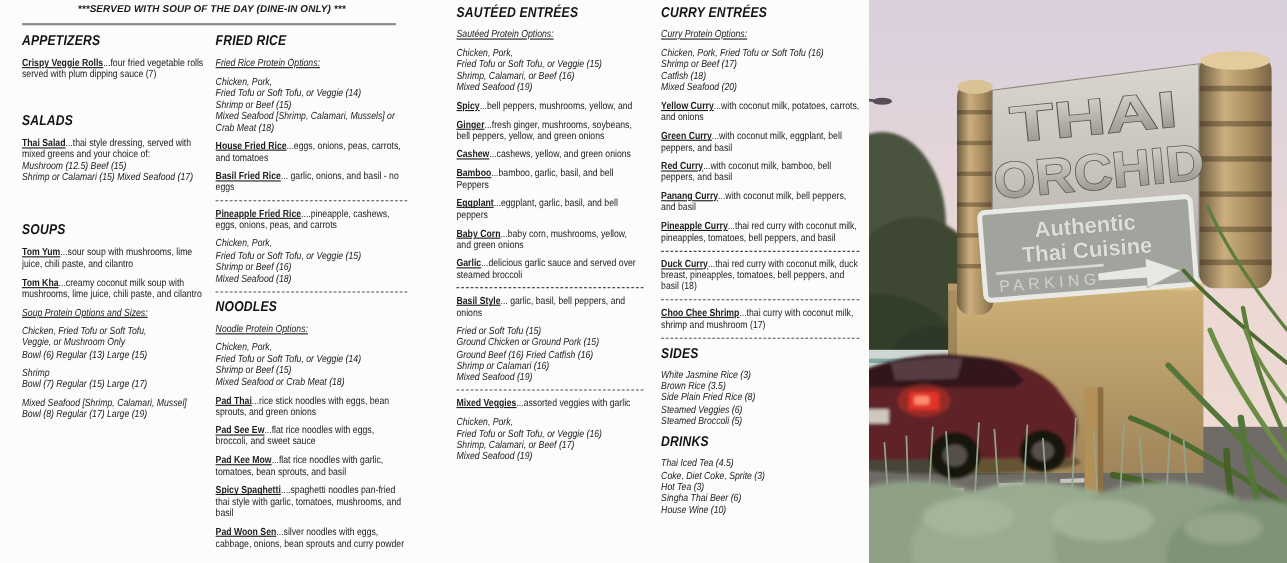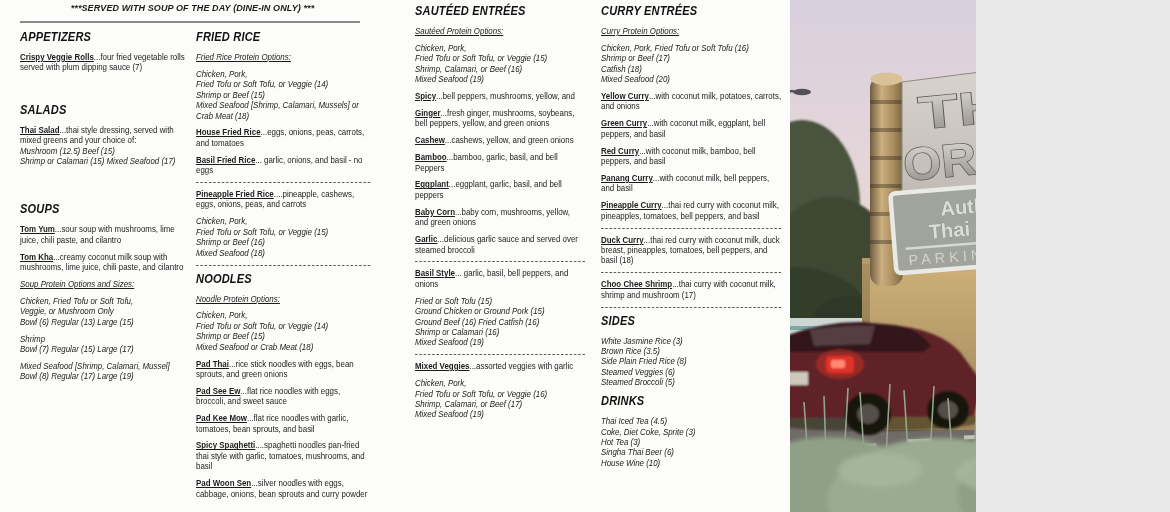--- a/index.html
+++ b/index.html
@@ -1,16 +1,16 @@
 <!DOCTYPE html>
 <html><head>
 <meta charset="utf-8">
 <style>
   html,body{margin:0;padding:0;background:#e9e9e9;}
-  .stage{position:relative;width:976px;height:512px;overflow:hidden;background:#fdfdfb;
+  .stage{position:relative;width:1170px;height:512px;overflow:hidden;background:#fdfdfb;
          font-family:"Liberation Sans",sans-serif;color:#1b1b1b;}
   
   .menu{position:absolute;left:0;top:0;width:790px;height:512px;background:#fcfcfa;}
   .menu-note{position:absolute;left:20px;top:3px;width:345px;text-align:center;
              font-size:9px;font-weight:bold;font-style:italic;letter-spacing:.1px;}
   .menu-rule{position:absolute;left:20px;top:21px;width:340px;height:2px;background:#8a8a8a;}
   .col{position:absolute;transform:scaleX(.85);transform-origin:0 0;font-size:9.3px;line-height:10.4px;}
   .col1{left:20px;top:30px;width:198px;}
   .col2{left:196px;top:30px;width:205px;}
   .col3{left:415px;top:4px;width:200px;}

